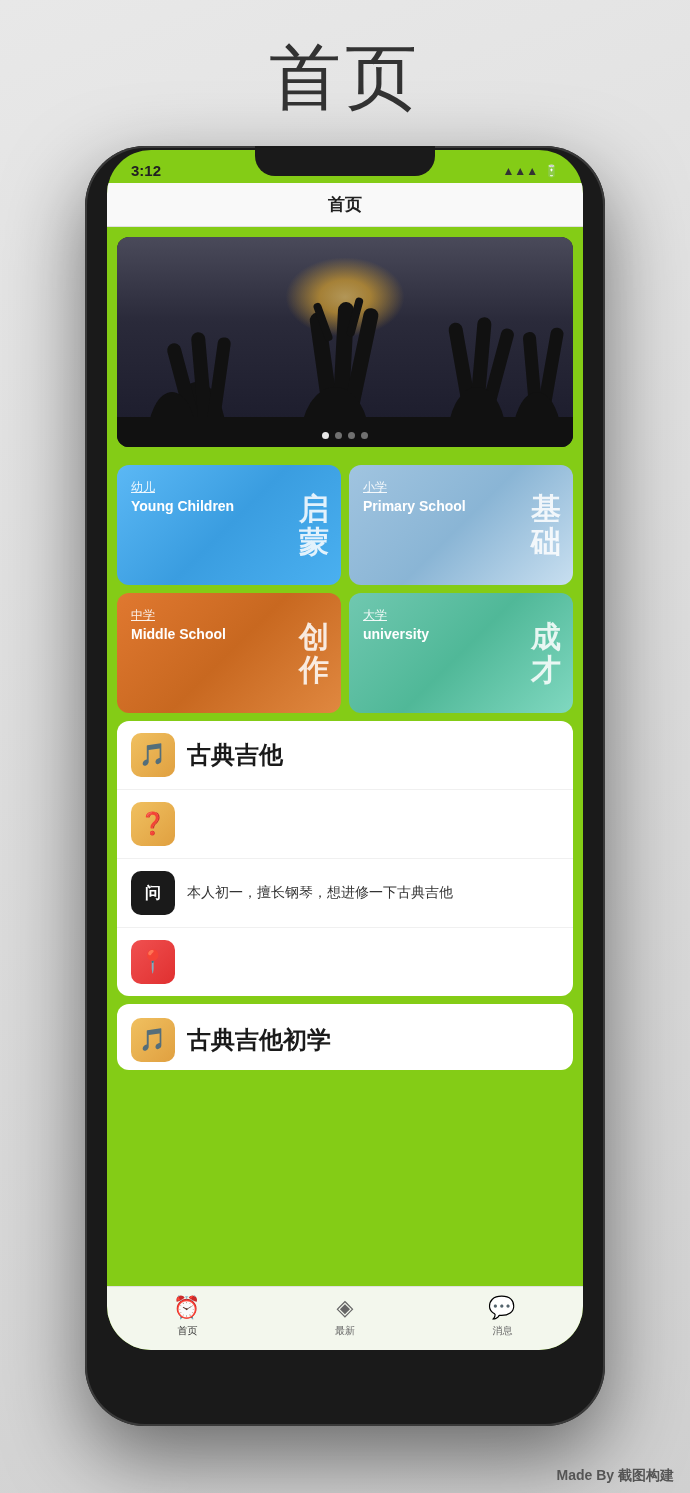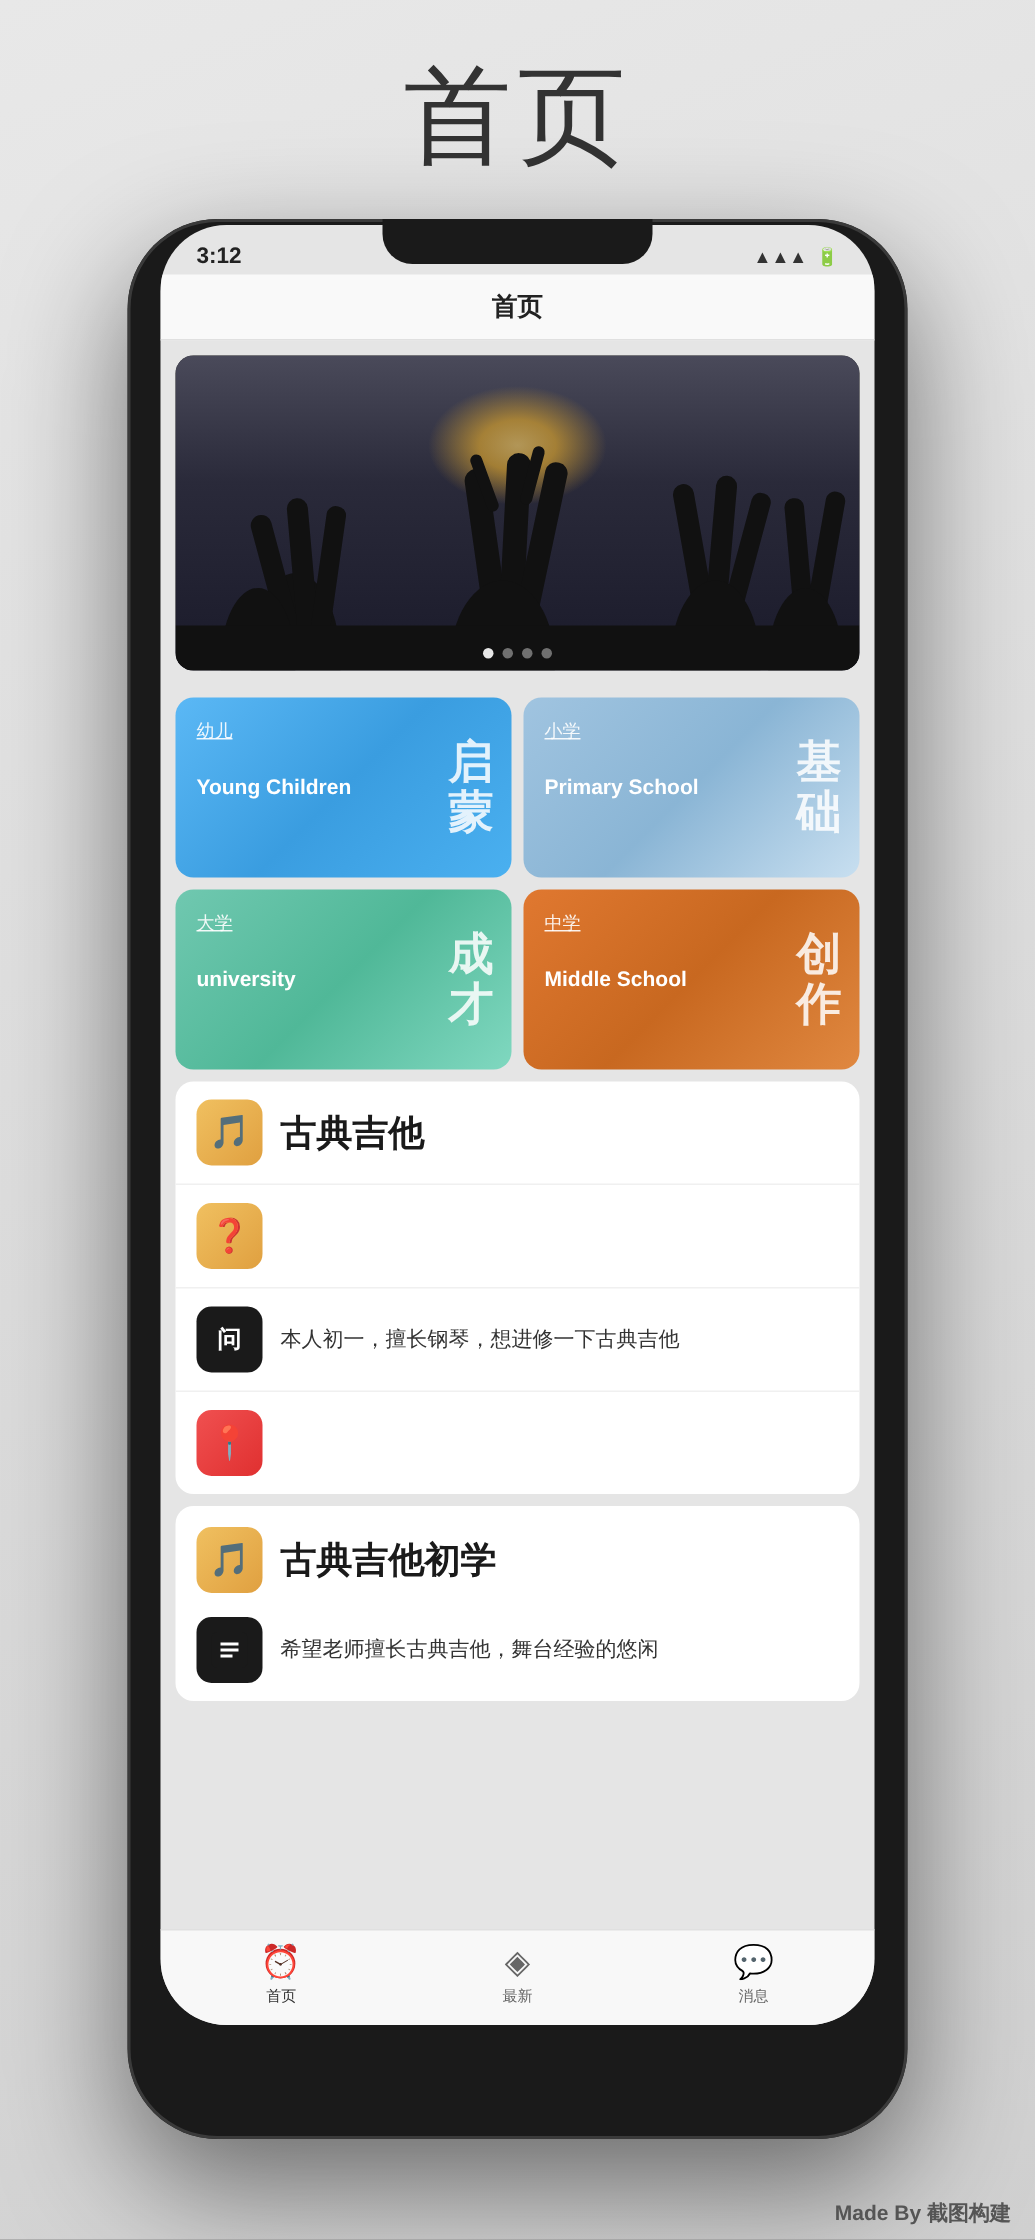--- a/index.html
+++ b/index.html
@@ -73,21 +73,21 @@
       display: flex;
       align-items: center;
       gap: 6px;
       font-size: 12px;
     }
 
     
     .phone-screen {
       width: 476px;
       height: 1200px;
-      background: #e5e5e5;
+      background: #84cc16;
       border-radius: 44px;
       overflow: hidden;
       display: flex;
       flex-direction: column;
       margin-top: 4px;
     }
 
     
     .app-header {
       background: #f9f9f9;
@@ -183,21 +183,21 @@
       font-size: 12px;
       font-weight: 500;
       color: rgba(255,255,255,0.9);
       text-decoration: underline;
     }
 
     .card-label-en {
       font-size: 14px;
       font-weight: 700;
       color: #fff;
-      margin-top: 20px;
+      margin-top: 2px;
     }
 
     .card-char {
       position: absolute;
       right: 12px;
       top: 50%;
       transform: translateY(-50%);
       font-size: 30px;
       font-weight: 700;
       color: rgba(255,255,255,0.85);
@@ -436,32 +436,32 @@
           <span class="card-label-en">Young Children</span>
           <div class="card-char">启<br>蒙</div>
         </div>
 
         <div class="category-card card-primary">
           <span class="card-label-cn">小学</span>
           <span class="card-label-en">Primary School</span>
           <div class="card-char">基<br>础</div>
         </div>
 
+        <div class="category-card card-middle">
+          <span class="card-label-cn">中学</span>
+          <span class="card-label-en">Middle School</span>
+          <div class="card-char">创<br>作</div>
+        </div>
+
         <div class="category-card card-university">
           <span class="card-label-cn">大学</span>
           <span class="card-label-en">university</span>
           <div class="card-char">成<br>才</div>
         </div>
 
-        <div class="category-card card-middle">
-          <span class="card-label-cn">中学</span>
-          <span class="card-label-en">Middle School</span>
-          <div class="card-char">创<br>作</div>
-        </div>
-
       </div>
 
       <div class="list-section">
         <div class="list-item">
           <div class="list-icon icon-music">🎵</div>
           <span class="list-title">古典吉他</span>
         </div>
         <div class="list-item">
           <div class="list-icon icon-question">❓</div>
         </div>
@@ -472,31 +472,20 @@
         <div class="list-item">
           <div class="list-icon icon-location">📍</div>
         </div>
       </div>
 
       <div class="list-section-2">
         <div class="list-header">
           <div class="list-icon icon-music">🎵</div>
           <span class="list-title">古典吉他初学</span>
         </div>
-        <div class="list-body-item">
-          <div class="list-icon icon-ask">
-            <svg width="24" height="24" viewBox="0 0 24 24" fill="none" xmlns="http://www.w3.org/2000/svg">
-              <rect width="24" height="24" rx="4" fill="#1a1a1a"></rect>
-              <line x1="6" y1="8" x2="18" y2="8" stroke="white" stroke-width="2"></line>
-              <line x1="6" y1="12" x2="18" y2="12" stroke="white" stroke-width="2"></line>
-              <line x1="6" y1="16" x2="14" y2="16" stroke="white" stroke-width="2"></line>
-            </svg>
-          </div>
-          <span class="list-text">希望老师擅长古典吉他，舞台经验的悠闲</span>
-        </div>
       </div>
 
     </div>
 
     <div class="tab-bar">
       <div class="tab-item">
         <span class="tab-icon active">⏰</span>
         <span class="tab-label active">首页</span>
       </div>
       <div class="tab-item">

